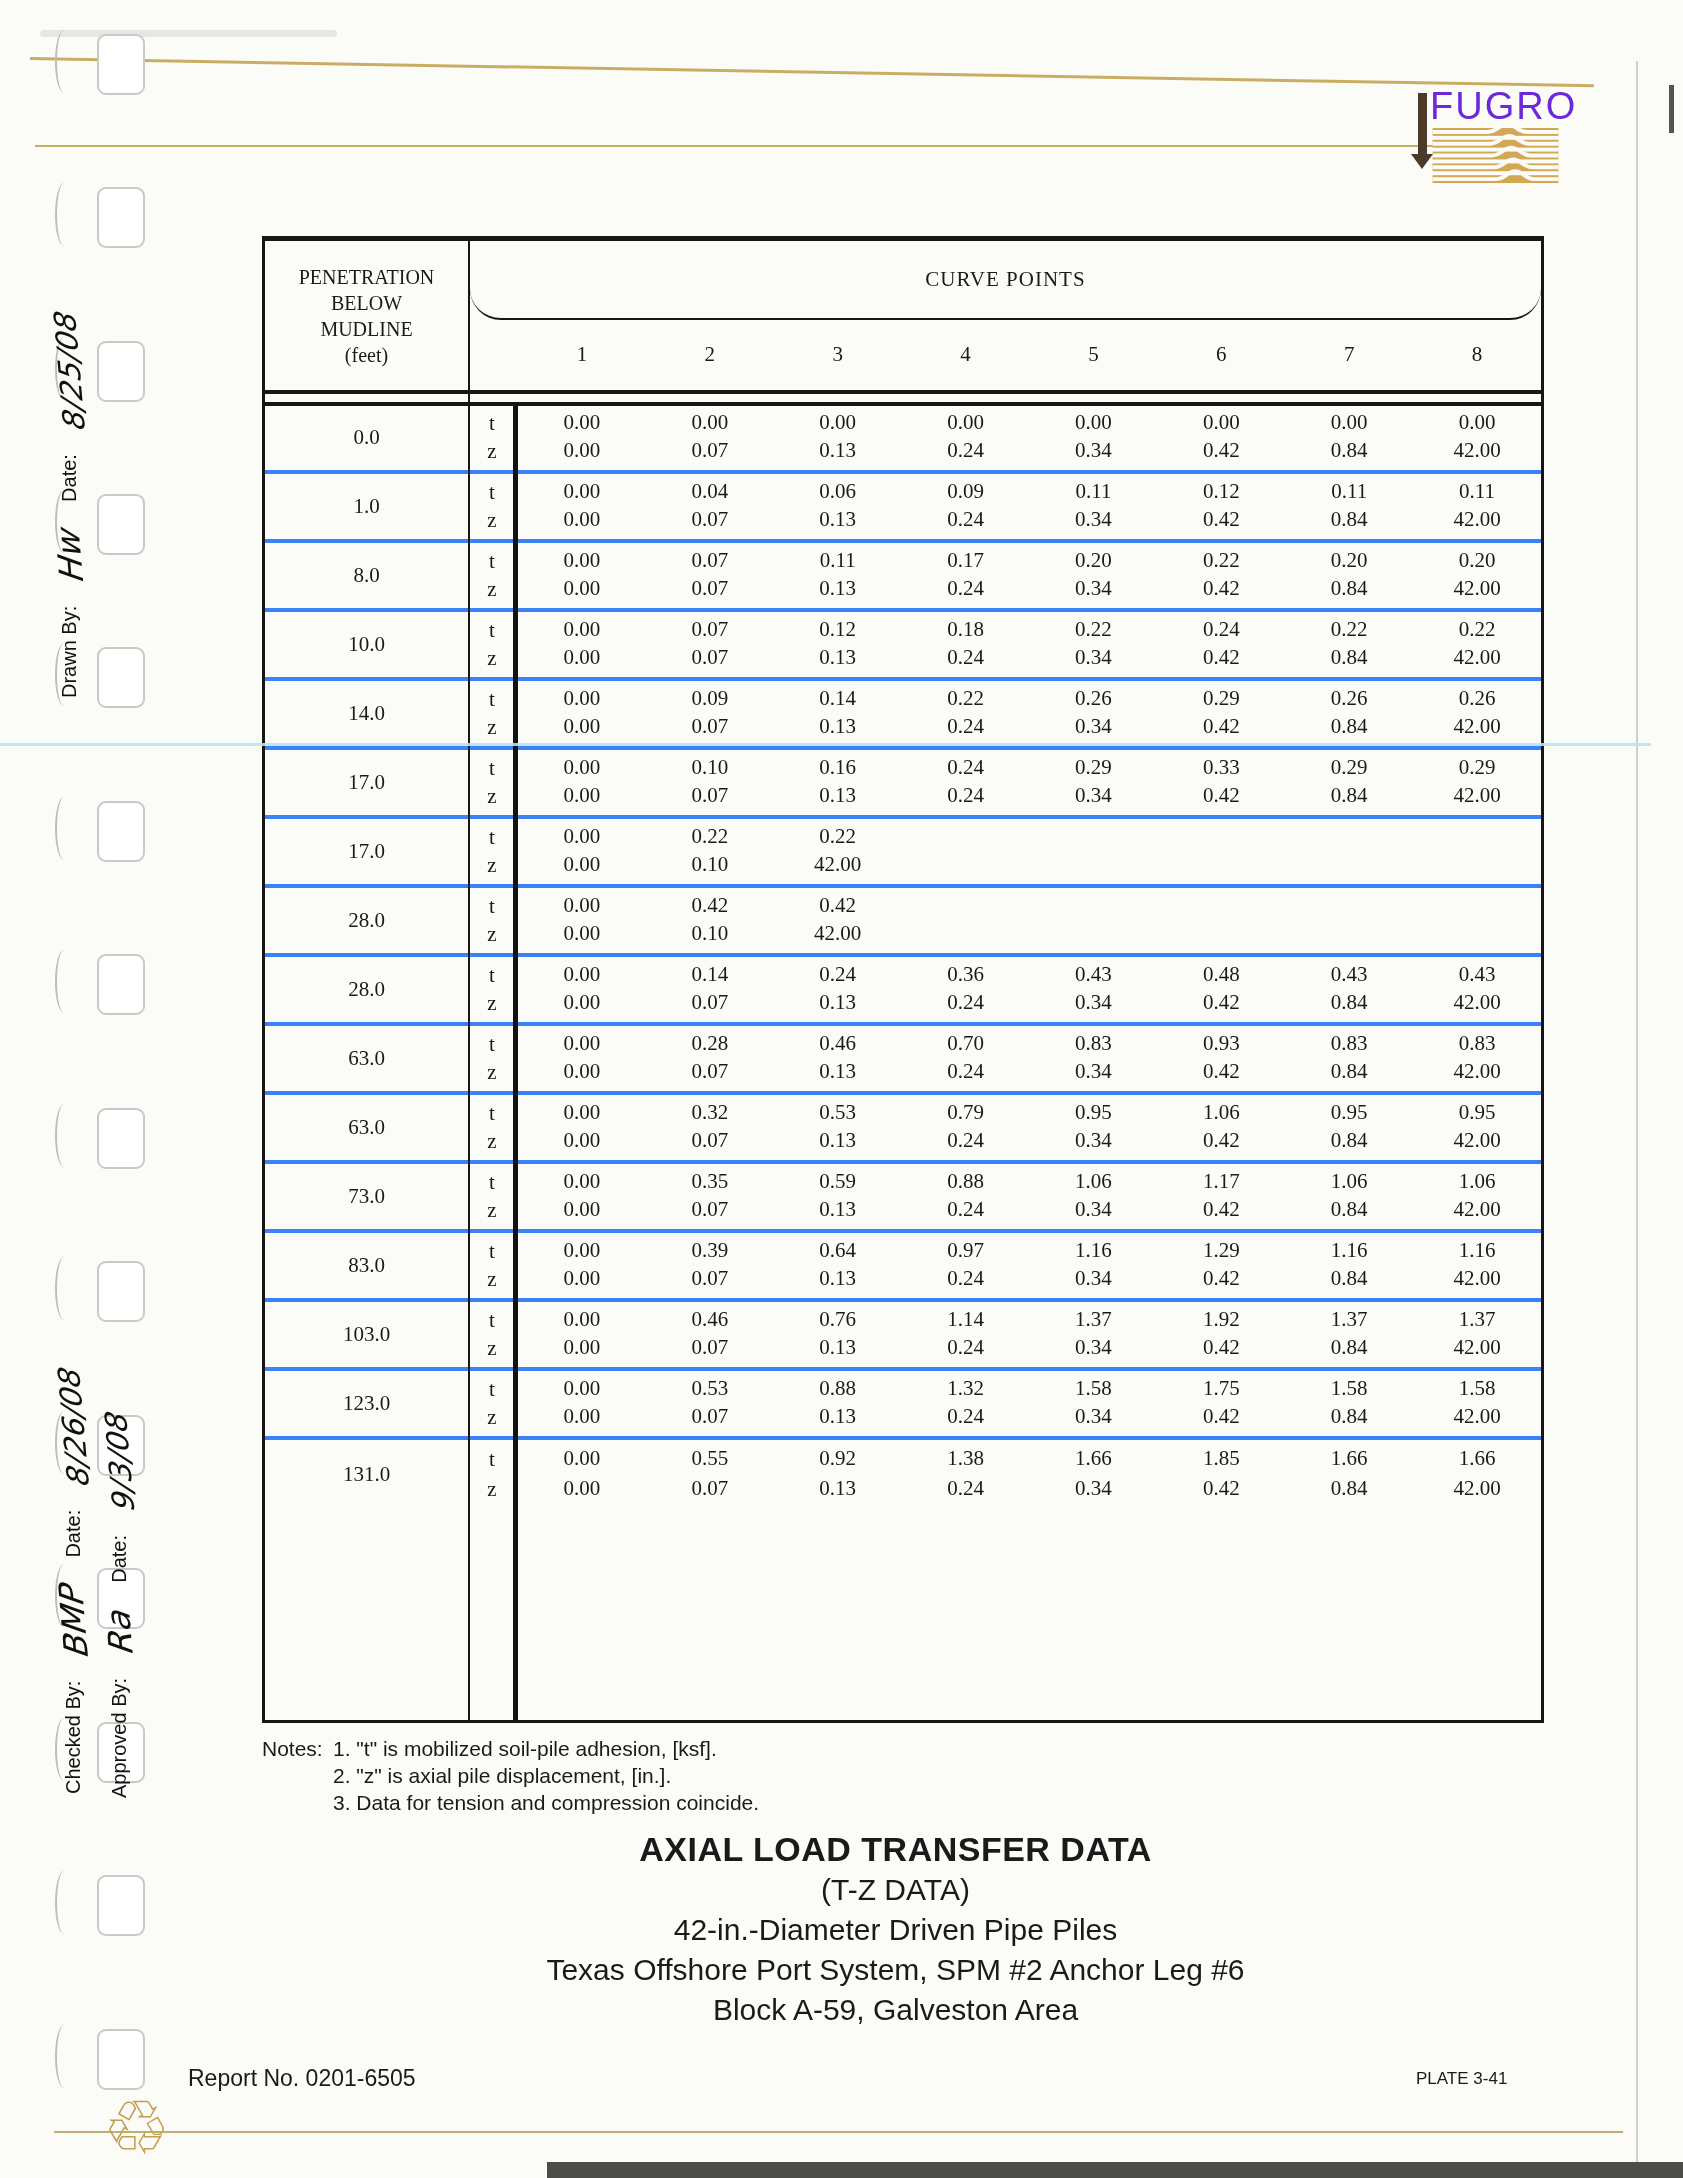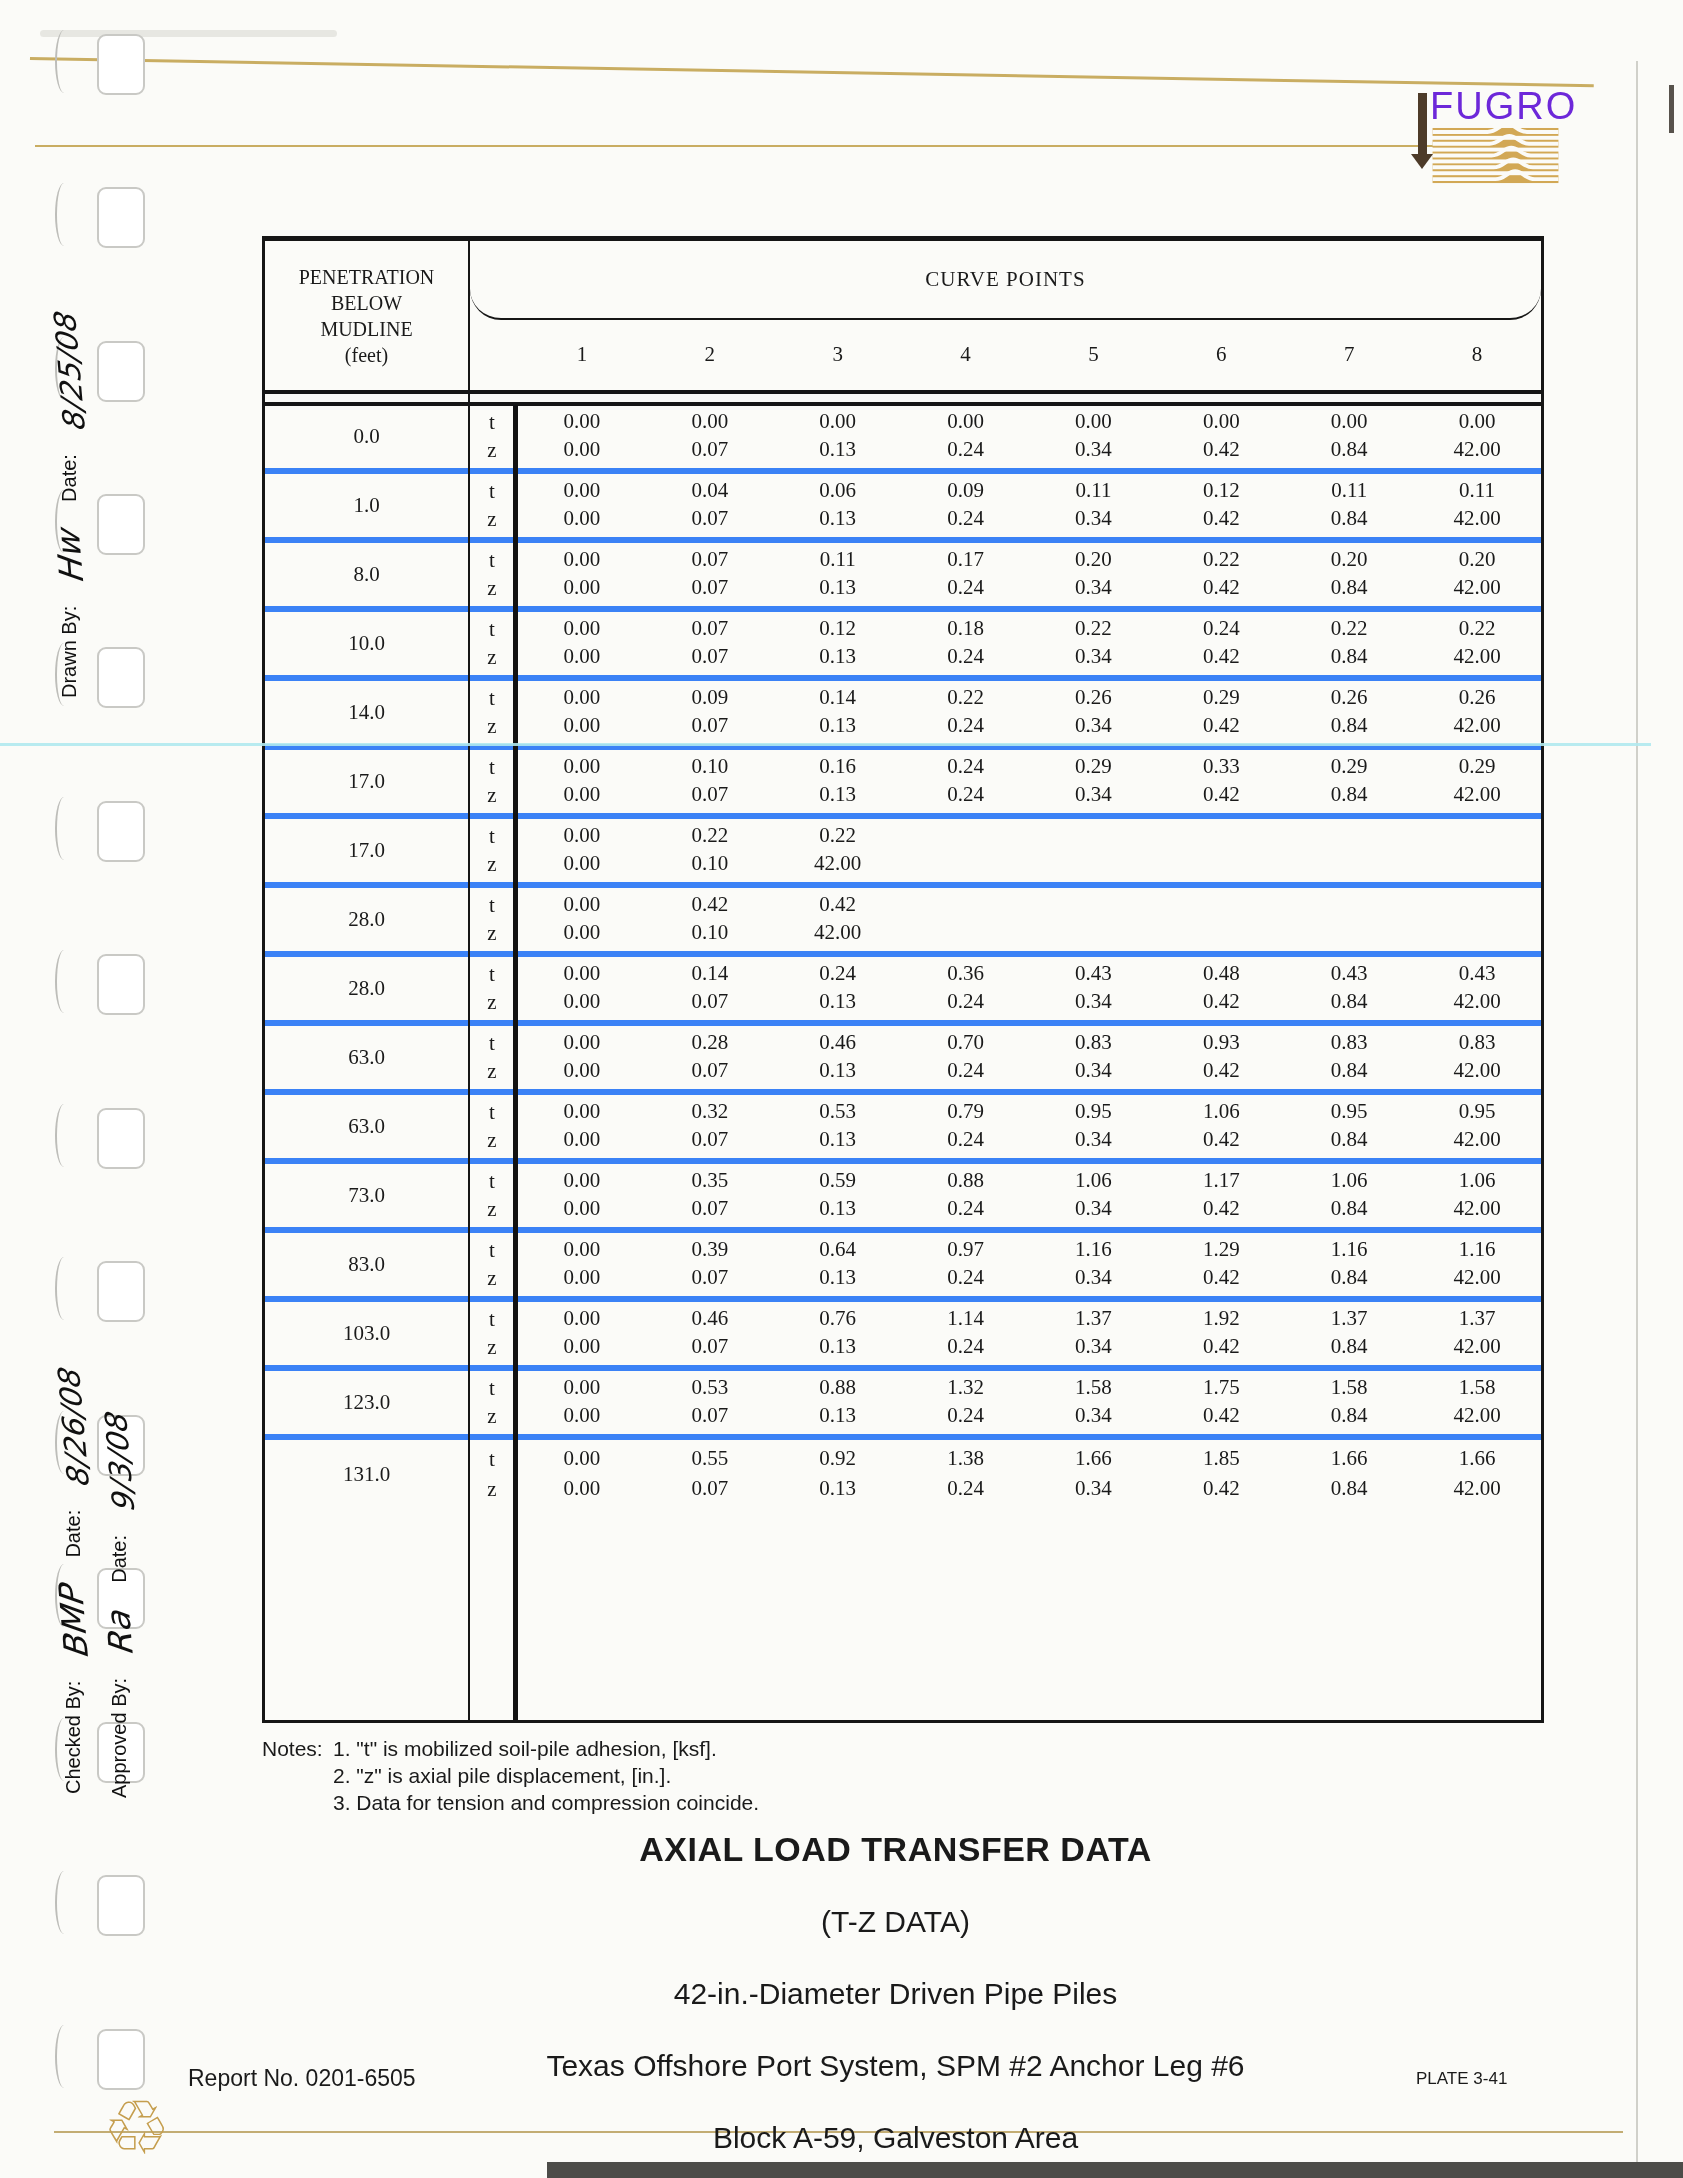--- a/index.html
+++ b/index.html
@@ -47,40 +47,40 @@
          display:flex;flex-direction:column;align-items:center;justify-content:center;
          font-size:20px;line-height:26px;text-align:center;}
   .h-cp{position:absolute;left:205px;right:0;top:0;height:149px;}
   .cp-label{height:77px;border-bottom:2px solid #161616;display:flex;
             align-items:center;justify-content:center;font-size:21px;letter-spacing:1px;border-radius:31px;}
   .cp-nums{height:69px;margin-left:48px;display:grid;grid-template-columns:repeat(8,1fr);
            align-items:center;text-align:center;font-size:21px;}
   .dbl{position:absolute;left:0;right:0;top:149px;height:16px;
        border-top:4px solid #161616;border-bottom:4px solid #161616;box-sizing:border-box;}
   .tbody{position:absolute;left:0;right:0;top:164px;bottom:0;}
-  .trow{position:relative;height:69px;border-bottom:6px solid #3b82f6;box-sizing:border-box;}
+  .trow{position:relative;height:69px;border-bottom:4px solid #3b82f6;box-sizing:border-box;}
   .trow:last-child{border-bottom:none;}
   .c-pen{position:absolute;left:0;top:0;width:203px;height:100%;
          display:flex;align-items:center;justify-content:center;font-size:21px;}
   .c-tz{position:absolute;left:205px;top:0;width:44px;height:100%;
         display:flex;flex-direction:column;justify-content:space-around;align-items:center;
         font-size:21px;padding:4px 0;box-sizing:border-box;}
   .c-data{position:absolute;left:253px;top:0;right:0;height:100%;
           display:grid;grid-template-columns:repeat(8,1fr);grid-template-rows:1fr 1fr;
           align-items:center;text-align:center;font-size:21px;padding:3px 0 5px;box-sizing:border-box;}
   .v1{position:absolute;left:203px;top:0;bottom:0;width:2px;background:#161616;}
   .v2{position:absolute;left:248px;top:164px;bottom:0;width:5px;background:#121212;}
 
   
   .notes{position:absolute;left:262px;top:1735px;display:grid;
          grid-template-columns:71px auto;font-size:21px;line-height:27px;}
   .notes .item{white-space:nowrap;}
   .titleblock{position:absolute;left:262px;top:1828px;width:1267px;text-align:center;}
   .title-main{font-size:34px;font-weight:bold;line-height:42px;letter-spacing:0.5px;}
-  .title-sub{font-size:30px;line-height:40px;margin-top:32px;}
+  .title-sub{font-size:30px;line-height:40px;}
   .reportno{position:absolute;left:188px;top:2065px;font-size:23px;}
   .plate{position:absolute;left:1416px;top:2069px;font-size:17px;}
   .recycle{position:absolute;left:103px;top:2091px;font-size:75px;line-height:75px;
            color:#c59e4e;font-family:"DejaVu Sans",sans-serif;z-index:5;}
 </style>
 </head>
 <body>
 
 <div id="page">
 

